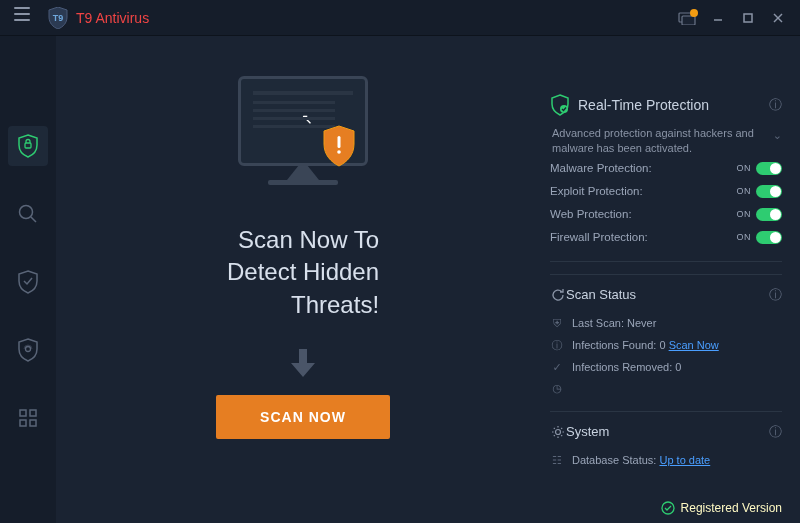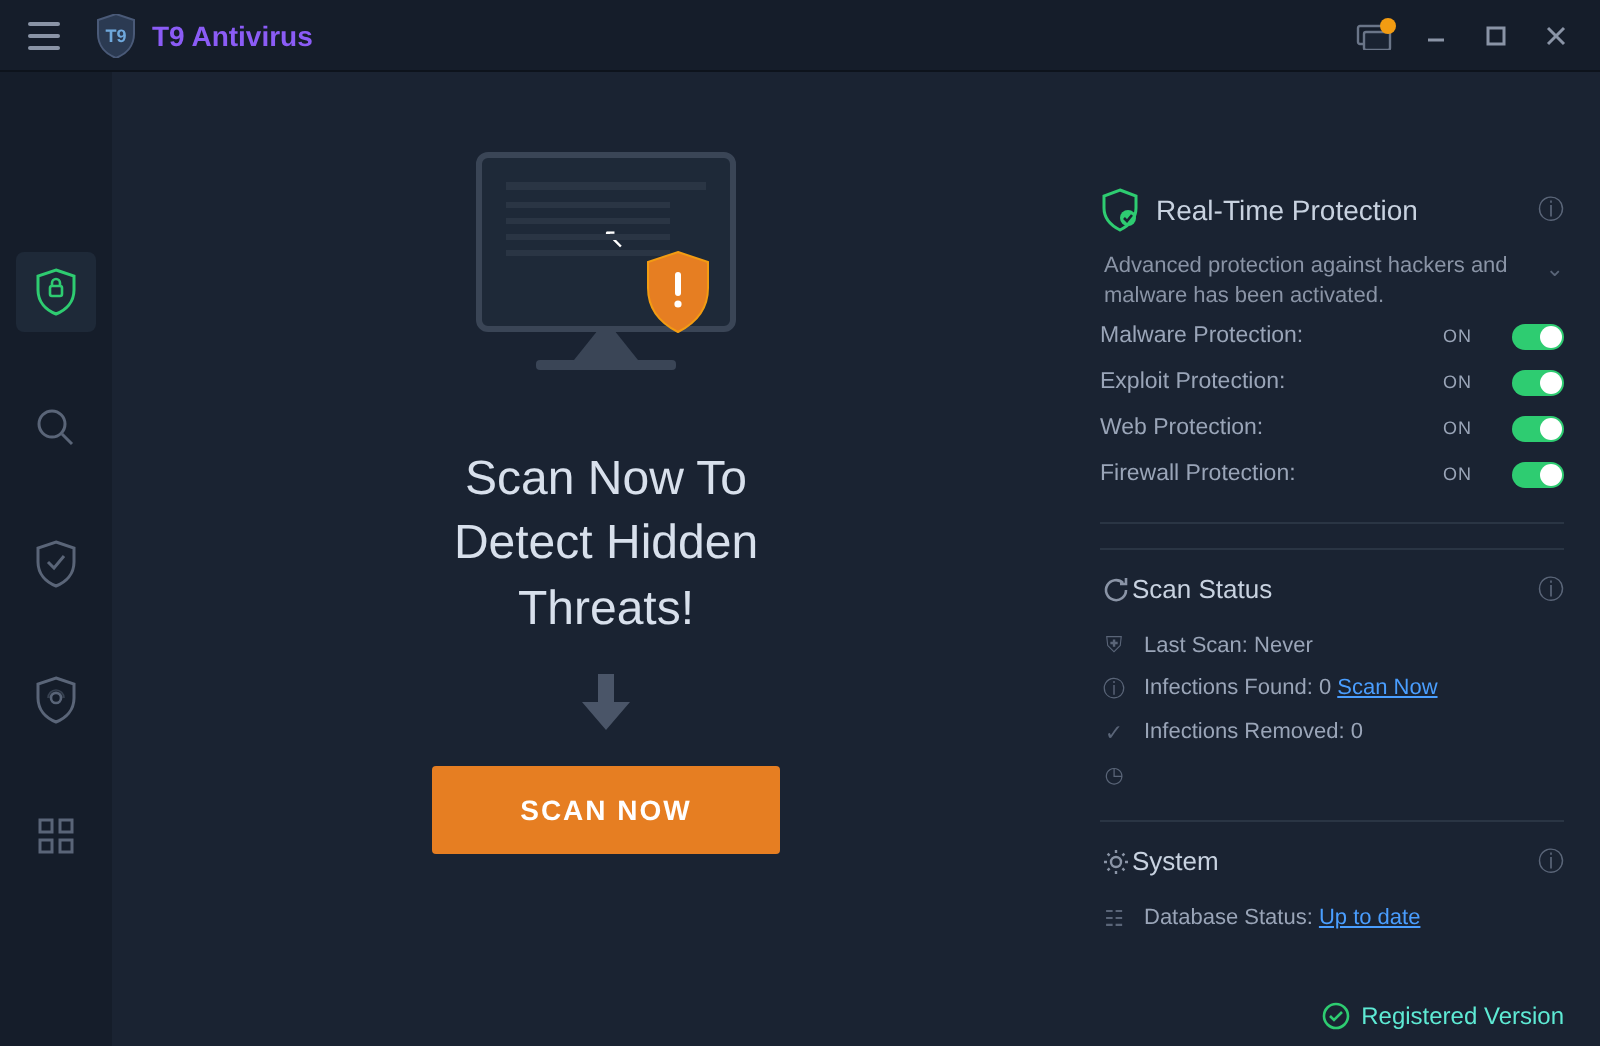--- a/index.html
+++ b/index.html
@@ -1,63 +1,63 @@
 <!DOCTYPE html>
 <html><head>
 <meta charset="utf-8">
 <style>
 *{margin:0;padding:0;box-sizing:border-box;font-family:'Segoe UI',Arial,sans-serif;-webkit-font-smoothing:antialiased}
 body{width:800px;height:523px;background:#1a2332;overflow:hidden;color:#c0c8d4}
-.titlebar{height:36px;background:#151d2a;display:flex;align-items:center;padding:0 8px;border-bottom:1px solid #0d131c}
+.titlebar{height:36px;background:#151d2a;display:flex;padding:0 8px;border-bottom:1px solid #0d131c}
 .hamburger{width:28px;height:28px;display:flex;flex-direction:column;justify-content:center;gap:4px;padding:6px;cursor:pointer}
 .hamburger span{height:2px;background:#8a94a6;border-radius:1px}
 .logo{display:flex;align-items:center;gap:8px;margin-left:12px}
 .logo-icon{width:20px;height:22px;position:relative}
-.logo-title{color:#8b5cf6;font-size:14px;font-weight:700}
+.logo-title{color:#ef4444;font-size:14px;font-weight:400}
 .titlebar-spacer{flex:1}
 .winbtns{display:flex;align-items:center;gap:2px}
 .notif{position:relative;margin-right:6px;cursor:pointer}
 .notif-dot{position:absolute;top:-2px;right:-2px;width:8px;height:8px;background:#f39c12;border-radius:50%}
 .winbtn{width:28px;height:28px;display:flex;align-items:center;justify-content:center;color:#8a94a6;cursor:pointer;font-size:14px}
 .body{display:flex;height:487px}
 .sidebar{width:56px;background:#151d2a;display:flex;flex-direction:column;align-items:center;padding-top:90px;gap:28px}
 .sidebar-item{width:40px;height:40px;display:flex;align-items:center;justify-content:center;cursor:pointer;color:#5a6578;border-radius:4px}
 .sidebar-item.active{color:#2ecc71;background:#1e2938}
 .main{flex:1;display:flex}
 .center{flex:1;display:flex;flex-direction:column;align-items:center;padding-top:40px}
 .monitor{width:150px;height:130px;position:relative;margin-bottom:18px}
 .monitor-screen{width:130px;height:90px;background:#1e2938;border:3px solid #3a4556;border-radius:6px;margin:0 auto;position:relative;overflow:hidden}
 .monitor-screen::before{content:'';position:absolute;top:12px;left:12px;right:12px;height:4px;background:#2a3544}
 .monitor-screen::after{content:'';position:absolute;top:22px;left:12px;right:30px;height:3px;background:#2a3544;box-shadow:0 8px 0 #2a3544,0 16px 0 #2a3544,0 24px 0 #2a3544}
 .monitor-stand{width:32px;height:14px;background:#3a4556;margin:0 auto;clip-path:polygon(35% 0,65% 0,100% 100%,0 100%)}
 .monitor-base{width:70px;height:5px;background:#3a4556;margin:0 auto;border-radius:2px}
 .shield-badge{position:absolute;right:20px;bottom:38px;width:38px;height:44px}
 .cursor{position:absolute;top:32px;left:60px;color:#fff;font-size:14px}
-.headline{color:#d8e0ec;font-size:24px;font-weight:400;text-align:center;line-height:1.35;margin-bottom:8px}
+.headline{color:#d8e0ec;font-size:24px;font-weight:400;text-align:right;line-height:1.35;margin-bottom:20px}
 .arrow-down{color:#4a5568;margin:6px 0 16px}
 .scan-btn{background:#e67e22;color:#fff;border:none;padding:14px 44px;font-size:14px;font-weight:700;letter-spacing:1px;cursor:pointer;border-radius:2px}
 .right{width:250px;padding:58px 18px 12px 0;font-size:12px;color:#9aa5b8}
 .panel-hdr{display:flex;align-items:center;gap:8px;color:#c8d2e0;font-size:14px;margin-bottom:10px;position:relative}
 .panel-hdr .help{position:absolute;right:0;color:#5a6578;font-size:13px;cursor:pointer}
 .subtext{font-size:11px;color:#8a94a6;line-height:1.4;padding-left:2px;display:flex;align-items:flex-start;gap:6px}
 .subtext .chev{color:#5a6578;margin-top:2px}
 .prot-row{display:flex;justify-content:space-between;align-items:flex-start;padding:5px 0;font-size:11.5px}
-.toggle{display:flex;align-items:center;gap:20px}
+.toggle{display:flex;align-items:center;gap:5px}
 .toggle-label{font-size:9px;color:#9aa5b8;letter-spacing:0.5px}
 .toggle-switch{width:26px;height:13px;background:#2ecc71;border-radius:7px;position:relative}
 .toggle-switch::after{content:'';position:absolute;right:1px;top:1px;width:11px;height:11px;background:#fff;border-radius:50%}
 .divider{height:1px;background:#2a3544;margin:12px 0}
 .detections{font-size:11px;color:#8a94a6;padding:2px 0}
 .detections .count{color:#e67e22}
 .section-hdr{display:flex;align-items:center;gap:0;color:#c8d2e0;font-size:13px;margin-bottom:10px;position:relative}
 .section-hdr .help{position:absolute;right:0;color:#5a6578;cursor:pointer;font-size:13px}
 .status-row{display:flex;align-items:center;gap:8px;padding:4px 0;font-size:11px;color:#9aa5b8}
 .status-row .link{color:#4a9eff;text-decoration:underline;cursor:pointer}
 .status-icon{width:14px;color:#5a6578;flex-shrink:0;text-align:center}
-.footer{position:absolute;bottom:0;right:0;height:30px;display:flex;align-items:center;padding-right:18px;gap:6px;color:#5eead4;font-size:12px}
+.footer{position:absolute;bottom:0;right:0;height:30px;display:flex;align-items:center;padding-right:18px;gap:6px;color:#fef9c3;font-size:12px}
 .footer-icon{color:#2ecc71}
 svg{display:block}
 </style>
 </head>
 <body>
 
 <div class="titlebar">
   <div class="hamburger">
     <span></span>
       <span></span>

